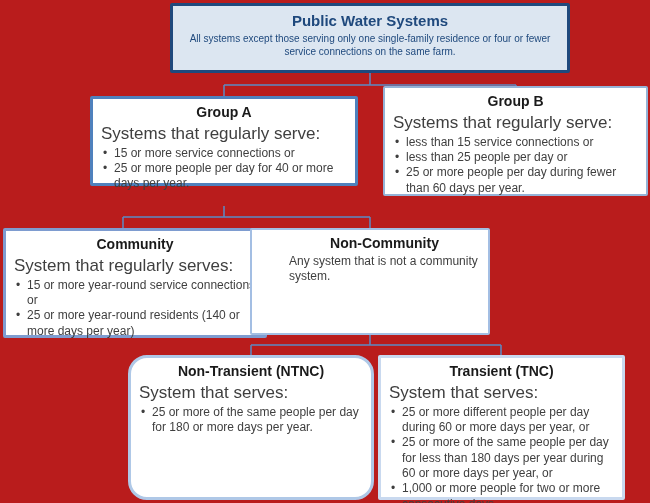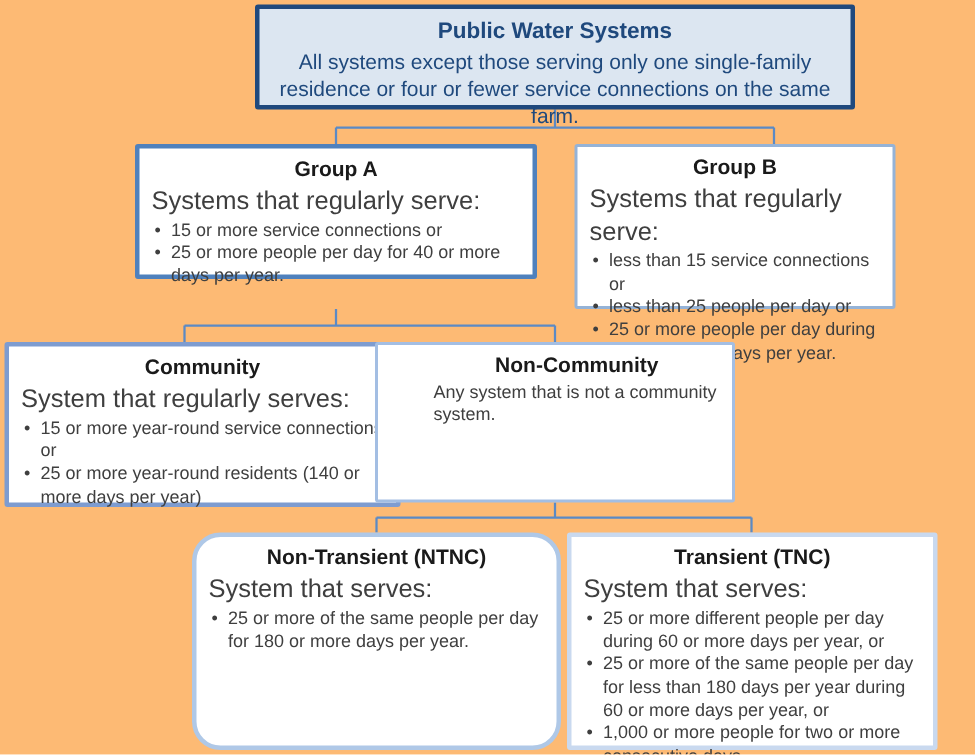--- a/index.html
+++ b/index.html
@@ -1,19 +1,19 @@
 <!DOCTYPE html>
 <html><head>
 <meta charset="utf-8">
 <style>
   html,body { margin:0; padding:0; background:#ffffff; }
   .canvas {
     position:relative;
     width:650px; height:503px;
-    background:#fdba74;
+    background:#b91c1c;
     font-family:"Liberation Sans", sans-serif;
     overflow:hidden;
   }
   svg.connectors { position:absolute; left:0; top:0; width:650px; height:503px; }
   .node {
     position:absolute;
     background:#ffffff;
     box-sizing:border-box;
     border-style:solid;
     border-radius:2px;
@@ -56,24 +56,24 @@
     left:2px;
     color:#3f3f3f;
   }
   
   .n-root {
     left:170px; top:3px; width:400px; height:70px;
     border-width:3px; border-color:#1f497d;
     background:#dce6f1;
   }
   .n-root .node-title { color:#1f497d; font-size:15px; padding-top:6px; }
-  .n-root .node-body { color:#1f497d; font-size:14px; text-align:center; padding:1px 12px; }
+  .n-root .node-body { color:#1f497d; font-size:10px; text-align:center; padding:1px 12px; }
   
   .n-group-a { left:90px;  top:96px; width:268px; height:90px; border-width:3px; border-color:#4f81bd; }
-  .n-group-b { left:383px; top:96px; width:214px; height:110px; border-width:2px; border-color:#95b3d7; }
+  .n-group-b { left:383px; top:86px; width:265px; height:110px; border-width:2px; border-color:#95b3d7; }
   
   .n-community     { left:3px;   top:228px; width:264px; height:110px; border-width:3px; border-color:#7e9cd0; }
   .n-non-community { left:250px; top:228px; width:240px; height:107px; border-width:2px; border-color:#a3bee3;padding-left:29px; }
   
   .n-ntnc { left:128px; top:355px; width:246px; height:145px; border-width:3px; border-color:#afc8e7;border-radius:19px; }
   .n-tnc  { left:378px; top:355px; width:247px; height:145px; border-width:3px; border-color:#c9d9ef; }
 </style>
 </head>
 <body>
 

